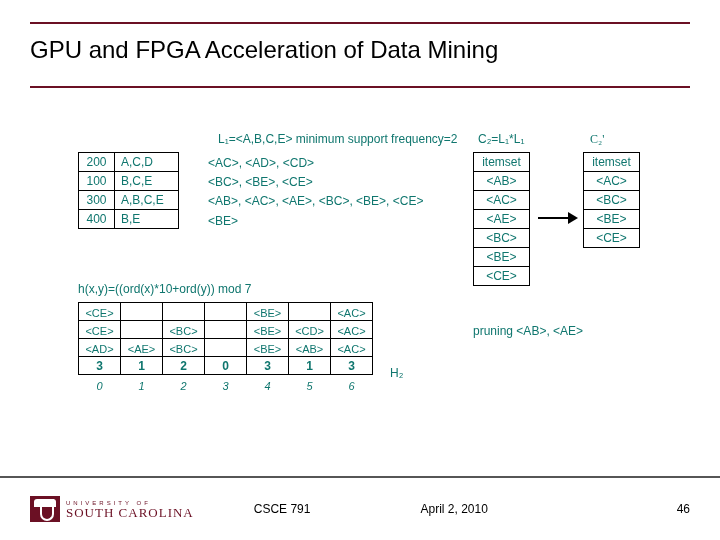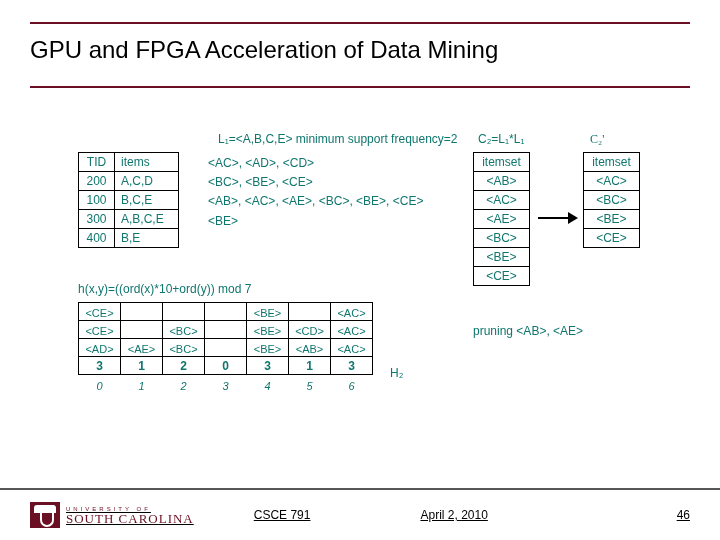--- a/index.html
+++ b/index.html
@@ -46,23 +46,22 @@
   .arrow-head { width:0;height:0;border-top:6px solid transparent;border-bottom:6px solid transparent;border-left:10px solid #000; position:absolute; left:30px; top:0; }
   .prune-label { position:absolute; left:395px; top:192px; font-size:12px; }
   .hfn { position:absolute; left:0; top:150px; font-size:12px;}
   .hash-table { position:absolute; left:0; top:170px; border-collapse:collapse; }
   .hash-table td { border:1px solid #000; width:42px; height:18px; text-align:center; vertical-align:bottom; font-size:11px; padding:1px 3px;}
   .hash-table tr.counts td { font-weight:bold; font-size:12px;}
   .hash-table tr.noborder td { border:none; font-style:italic;}
   .h2lab { position:absolute; left:312px; top:234px; font-size:12px;}
   .footer {
     position: absolute; bottom: 0; left: 0; right: 0;
-    height: 52px;
+    height: 64px;
     border-top: 2px solid #565656;
-    text-decoration: underline;
   }
   .footer-inner {
     display: flex; align-items: center; height: 100%;
     padding: 0 30px;
     font-size: 12px;
     color: #000;
   }
   .logo { display:flex; align-items:center; gap:6px; }
   .logo-mark {
     width: 30px; height: 26px; background:#6b1024; position:relative;
@@ -90,24 +89,20 @@
 <div class="top-rule"></div>
 
 <div class="content">
 
   <div class="l1label">L₁=&lt;A,B,C,E&gt;  minimum support frequency=2</div>
   <div class="c2label">C₂=L₁*L₁</div>
   <div class="c2plabel">C₂'</div>
 
   <table class="tbl tid-table">
     <tbody>
-        <tr>
-      <td>TID</td>
-      <td>items</td>
-    </tr>
     <tr>
           <td>200</td>
           <td>A,C,D</td>
         </tr>
     <tr>
           <td>100</td>
           <td>B,C,E</td>
         </tr>
     <tr>
           <td>300</td>

